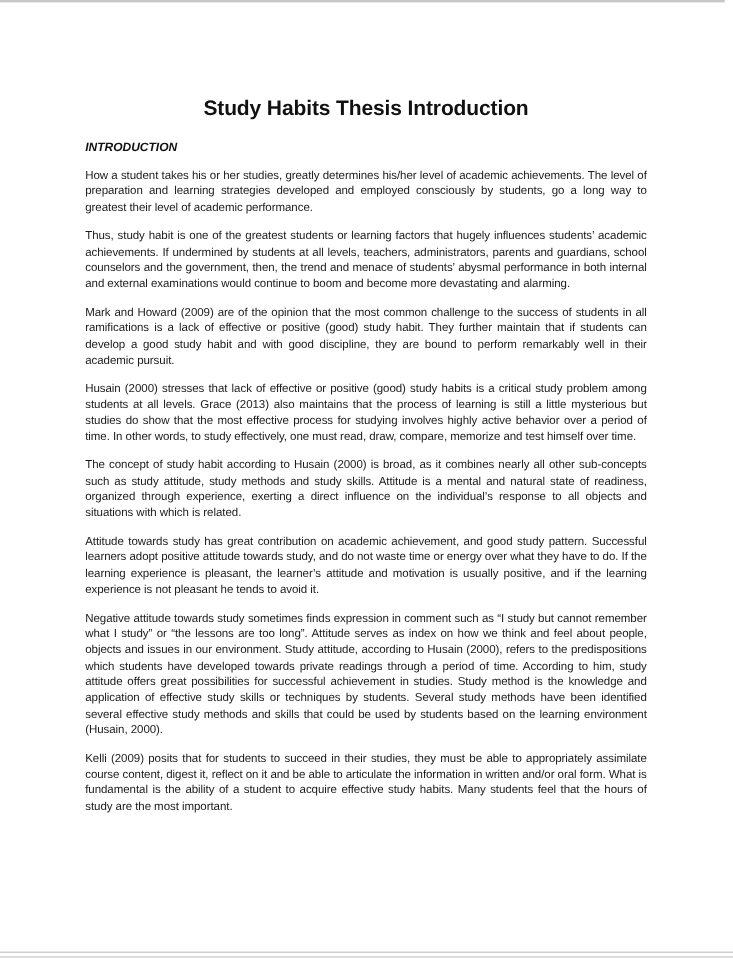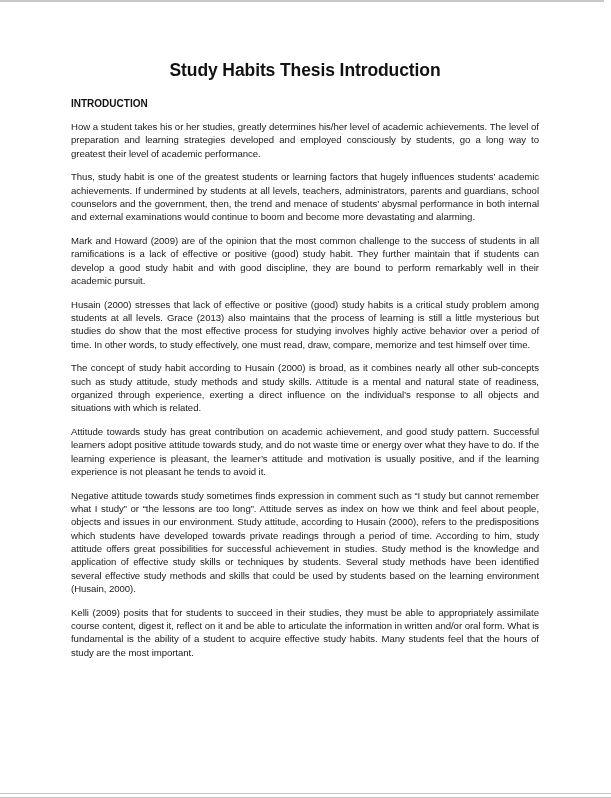--- a/index.html
+++ b/index.html
@@ -30,36 +30,37 @@
       width: 611px;
       height: 5px;
       background: #ffffff;
       border-top: 1px solid #c4c4c4;
       border-bottom: 1px solid #c4c4c4;
       box-sizing: border-box;
     }
     .page {
       position: absolute;
       left: 71px;
-      top: 60px;
+      top: 80px;
       width: 468px;
     }
     .doc-title {
       text-align: center;
       font-weight: bold;
       font-size: 17.5px;
       margin: 0 0 17px 0;
       letter-spacing: -0.1px;
       color: #111;
     }
     .section-heading {
       font-weight: bold;
       font-size: 10px;
       margin: 12px 0 11px 0;
       color: #111;
+      font-style: italic;
     }
     .para {
       font-size: 9.6px;
       line-height: 13.3px;
       text-align: justify;
       margin: 0 0 10.5px 0;
       color: #1a1a1a;
       letter-spacing: -0.05px;
     }
   </style>

